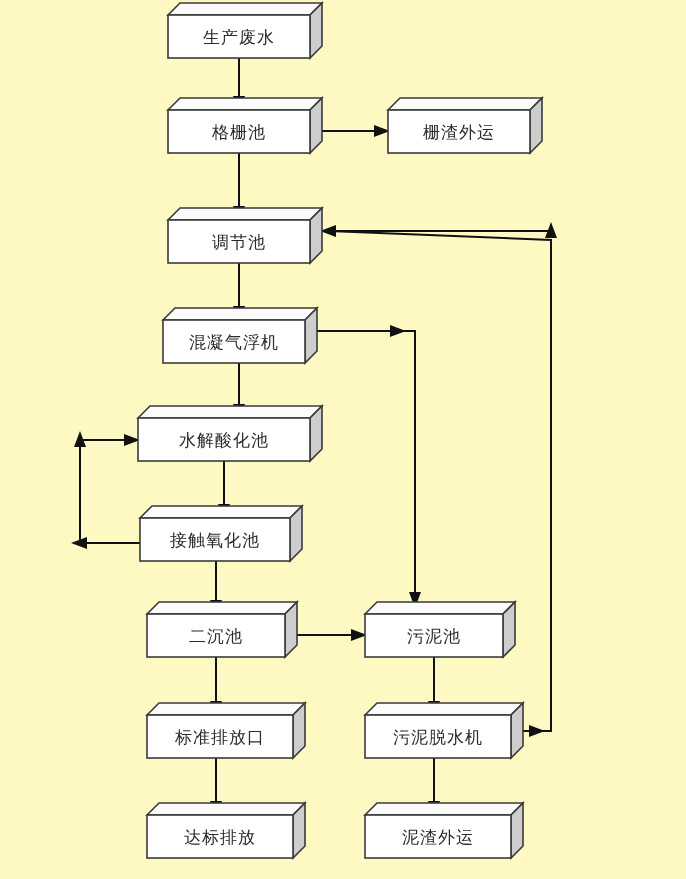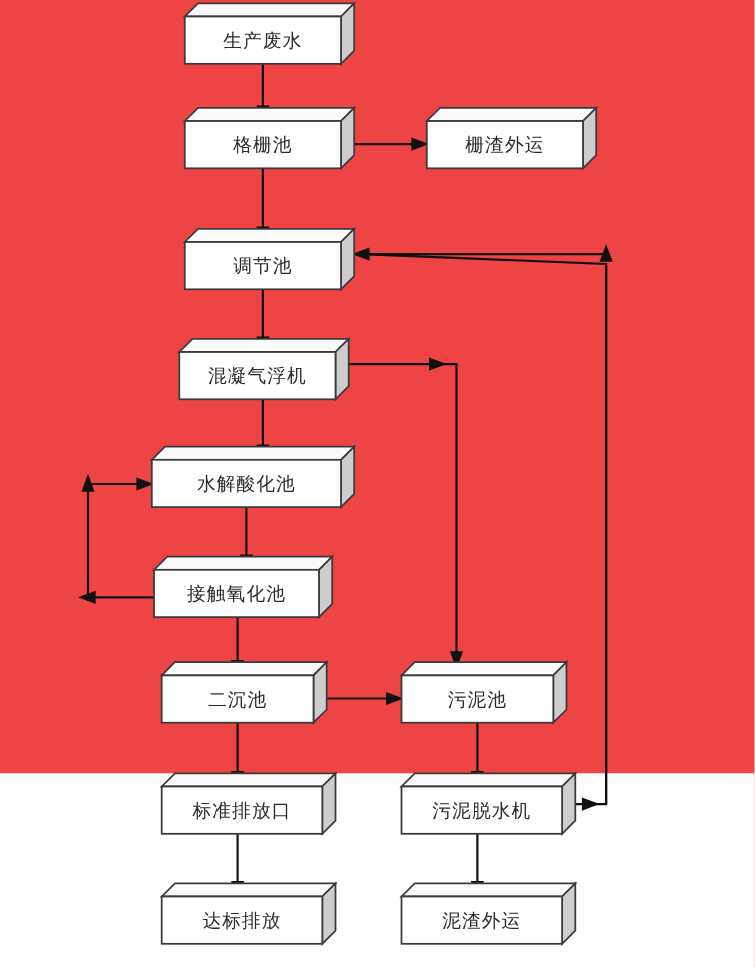--- a/index.html
+++ b/index.html
@@ -9,22 +9,22 @@
   }
   body {
     width: 686px;
     height: 879px;
     font-family: "DejaVu Sans", "Liberation Sans", sans-serif;
     overflow: hidden;
   }
   #diagram-root {
     position: relative;
     width: 686px;
-    height: 703px;
-    background: #ef4444;
+    height: 879px;
+    background: #fef9c3;
   }
   svg.flowchart {
     display: block;
     width: 686px;
     height: 879px;
   }
   .box-front {
     fill: #ffffff;
     stroke: #3a3a3a;
     stroke-width: 1.6;

